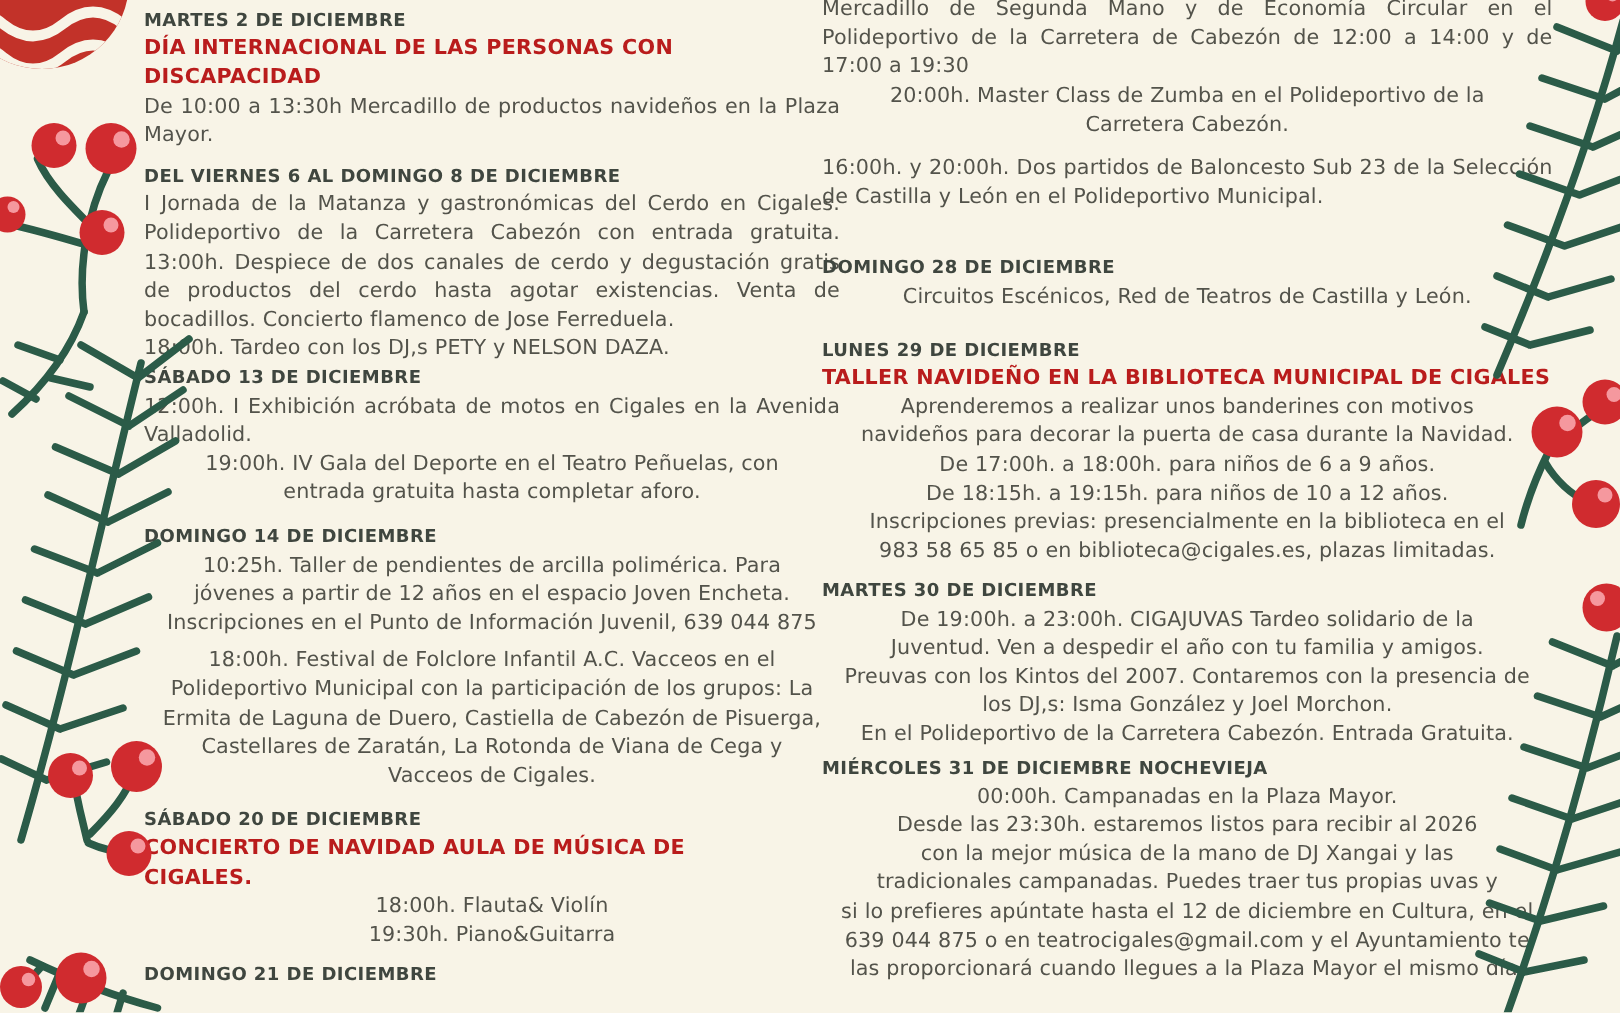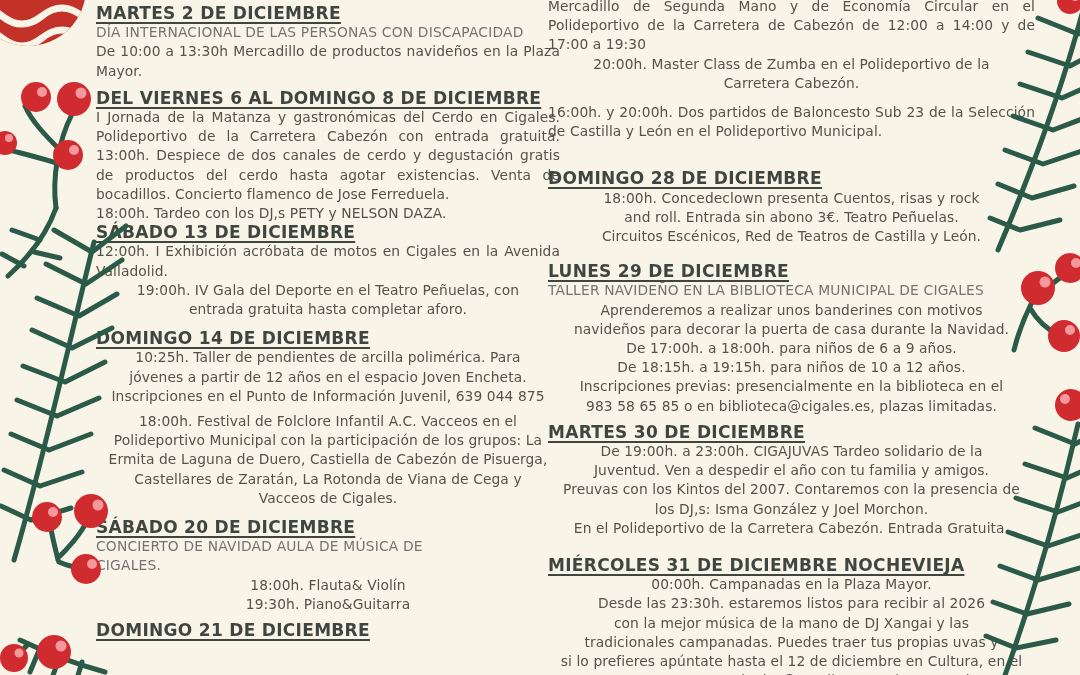--- a/index.html
+++ b/index.html
@@ -10,25 +10,25 @@
   }
   .col{
     position:absolute;top:0;z-index:1;
     color:#53534B;
     font-size:13.8px;line-height:19.2px;
     letter-spacing:0.1px;
   }
   .col-left{left:96px;width:464px;padding-top:4px;}
   .col-right{left:548px;width:487px;padding-top:0;margin-top:-3px;}
   .hd{
-    margin:0;font-size:17px;font-weight:bold;color:#3F463F;
-    text-decoration:underline;text-underline-offset:3px;text-decoration-thickness:1.5px;
+    margin:0;font-size:12px;font-weight:bold;color:#3F463F;
+    text-underline-offset:3px;text-decoration-thickness:1.5px;
     letter-spacing:0.3px;
   }
-  .sub{margin:0;font-weight:normal;color:#737373;white-space:pre-line;letter-spacing:0.2px;}
+  .sub{margin:0;font-weight:bold;color:#b91c1c;white-space:pre-line;letter-spacing:0.2px;}
   .body{margin:0;text-align:justify;}
   .body.pre{white-space:pre-line;text-align:center;}
   .gap6{height:6px;}
   .gap10{height:10px;}
   .sec{margin:0;}
   .deco{position:absolute;top:0;z-index:3;pointer-events:none;}
   .deco-left{left:0;}
   .deco-right{right:0;}
 </style>
 </head>
@@ -86,22 +86,20 @@
 <div class="col col-right">
 
   <p class="body">Mercadillo de Segunda Mano y de Economía Circular en el Polideportivo de la Carretera de Cabezón de 12:00 a 14:00 y de 17:00 a 19:30</p>
   <p class="body pre">20:00h. Master Class de Zumba en el Polideportivo de la
 Carretera Cabezón.</p>
   <div class="gap10"></div>
   <p class="body">16:00h. y 20:00h. Dos partidos de Baloncesto Sub 23 de la Selección de Castilla y León en el Polideportivo Municipal.</p>
 
   <section class="sec" style="margin-top:28px">
     <h3 class="hd">DOMINGO 28 DE DICIEMBRE</h3>
-    <p class="body pre">18:00h. Concedeclown presenta Cuentos, risas y rock
-and roll. Entrada sin abono 3€. Teatro Peñuelas.</p>
     <p class="body pre">Circuitos Escénicos, Red de Teatros de Castilla y León.</p>
   </section>
 
   <section class="sec" style="margin-top:16px">
     <h3 class="hd">LUNES 29 DE DICIEMBRE</h3>
     <p class="sub">TALLER NAVIDEÑO EN LA BIBLIOTECA MUNICIPAL DE CIGALES</p>
     <p class="body pre">Aprenderemos a realizar unos banderines con motivos
 navideños para decorar la puerta de casa durante la Navidad.</p>
     <p class="body pre">De 17:00h. a 18:00h. para niños de 6 a 9 años.</p>
     <p class="body pre">De 18:15h. a 19:15h. para niños de 10 a 12 años.</p>
@@ -111,21 +109,21 @@
 
   <section class="sec" style="margin-top:7px">
     <h3 class="hd">MARTES 30 DE DICIEMBRE</h3>
     <p class="body pre">De 19:00h. a 23:00h. CIGAJUVAS Tardeo solidario de la
 Juventud. Ven a despedir el año con tu familia y amigos.</p>
     <p class="body pre">Preuvas con los Kintos del 2007. Contaremos con la presencia de
 los DJ,s: Isma González y Joel Morchon.</p>
     <p class="body pre">En el Polideportivo de la Carretera Cabezón. Entrada Gratuita.</p>
   </section>
 
-  <section class="sec" style="margin-top:18px">
+  <section class="sec" style="margin-top:3px">
     <h3 class="hd">MIÉRCOLES 31 DE DICIEMBRE NOCHEVIEJA</h3>
     <p class="body pre">00:00h. Campanadas en la Plaza Mayor.</p>
     <p class="body pre">Desde las 23:30h. estaremos listos para recibir al 2026
 con la mejor música de la mano de DJ Xangai y las
 tradicionales campanadas. Puedes traer tus propias uvas y
 si lo prefieres apúntate hasta el 12 de diciembre en Cultura, en el
 639 044 875 o en teatrocigales@gmail.com y el Ayuntamiento te
 las proporcionará cuando llegues a la Plaza Mayor el mismo día.</p>
   </section>
 

